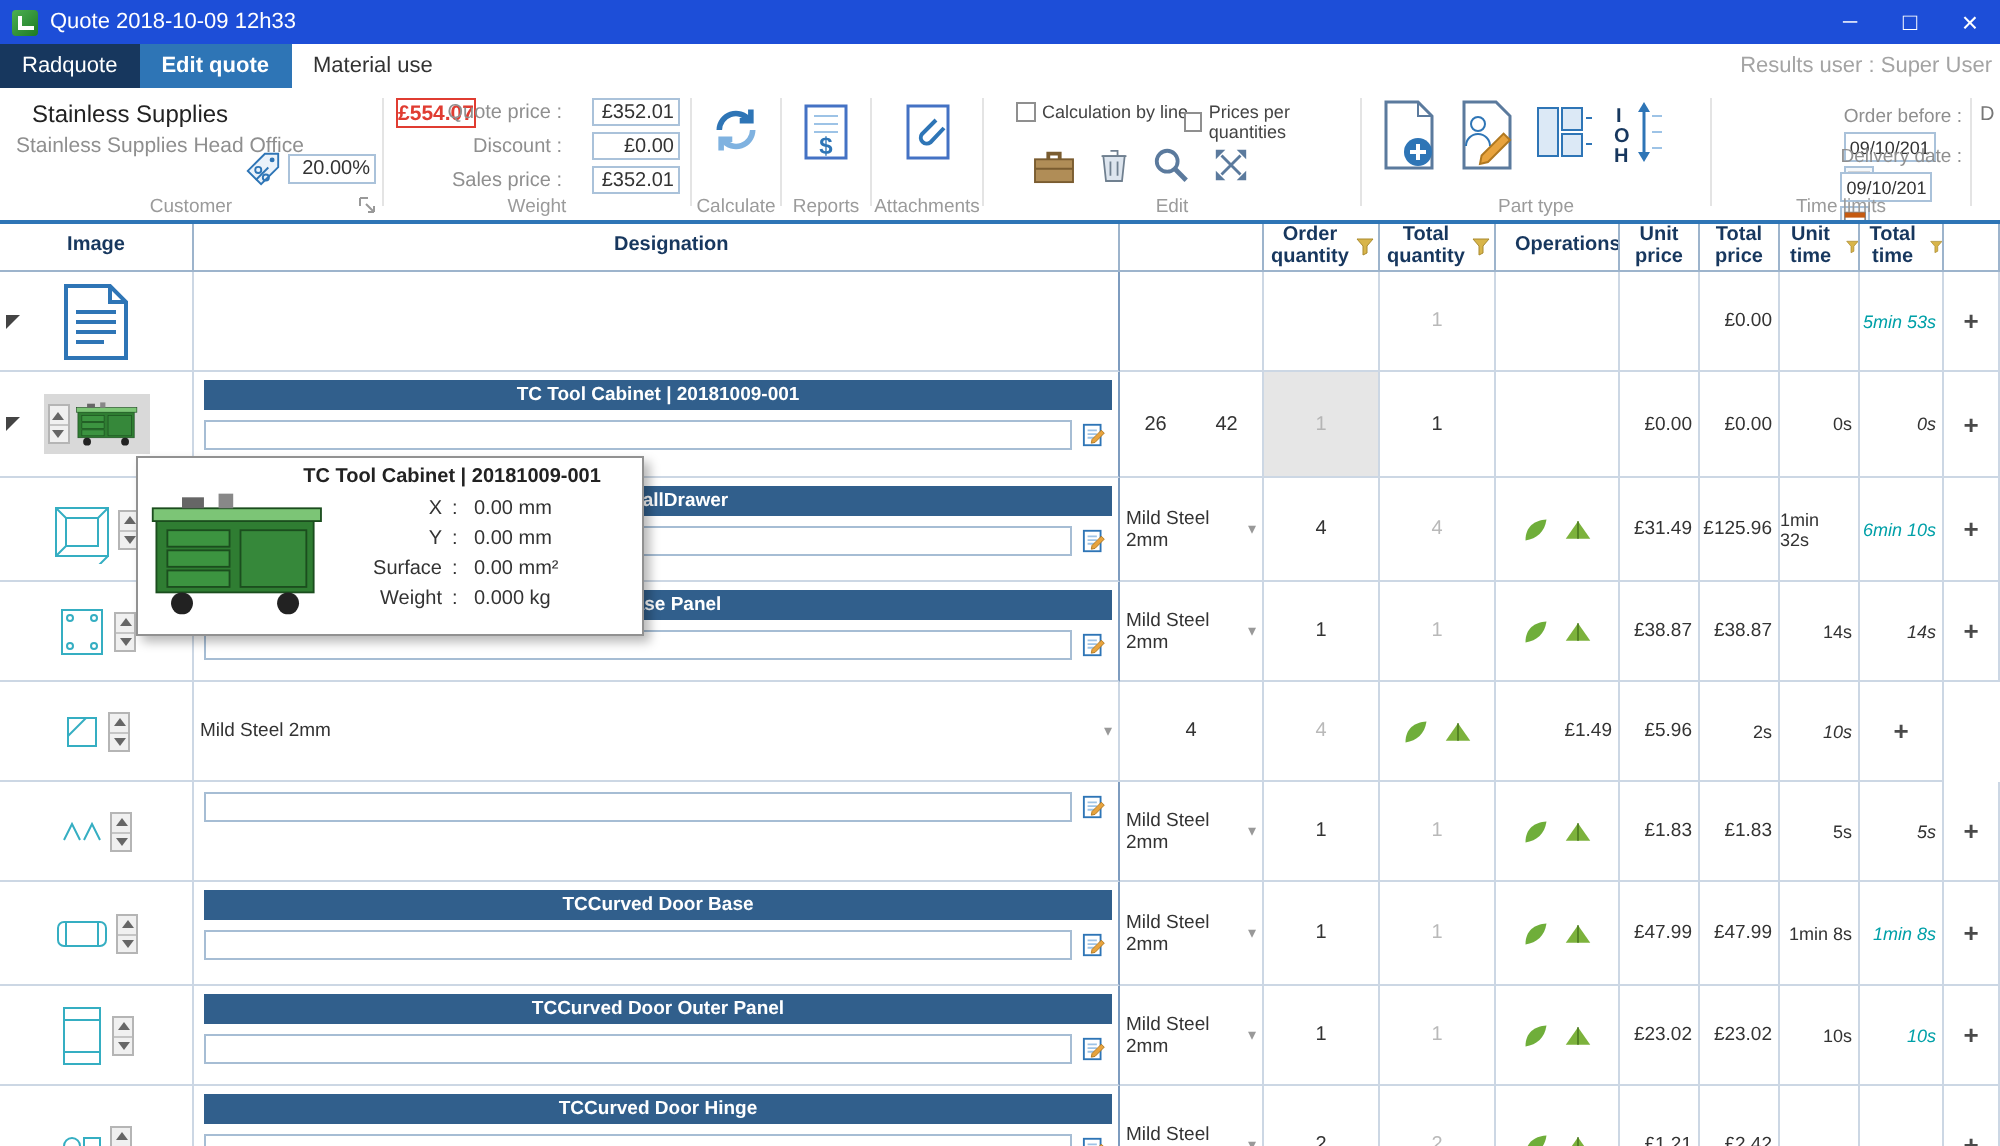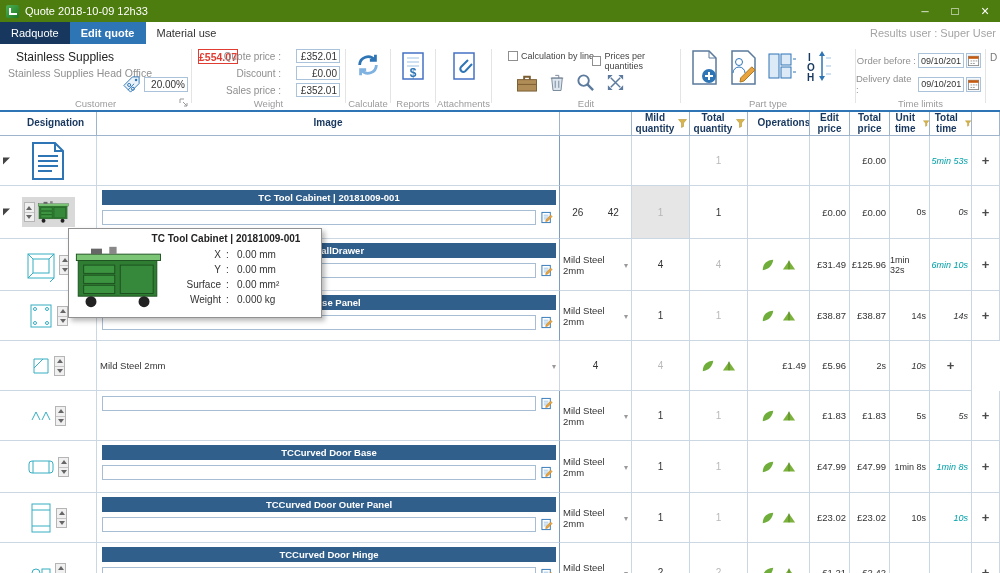--- a/index.html
+++ b/index.html
@@ -1,20 +1,20 @@
 <!DOCTYPE html>
 <html><head>
 <meta charset="utf-8">
 <style>
   * { margin:0; padding:0; box-sizing:border-box; }
   body { font-family:"Liberation Sans", sans-serif; background:#9aa7b0; }
   .app { position:relative; width:1000px; height:573px; background:#fff; overflow:hidden; outline:1px solid #51626f; }
 
   
-  .titlebar { position:absolute; top:0; left:0; width:100%; height:22px; background:#4d7c0f; color:#fff; display:flex; align-items:center; font-size:11px; }
+  .titlebar { position:absolute; top:0; left:0; width:100%; height:22px; background:#1d4ed8; color:#fff; display:flex; align-items:center; font-size:11px; }
   .app-icon { width:13px; height:13px; margin:0 6px; border-radius:2px; background:linear-gradient(135deg,#4db052,#1d7a24); position:relative; }
   .app-icon::after { content:""; position:absolute; left:3px; top:3px; width:6px; height:5px; border-left:2px solid #fff; border-bottom:2px solid #fff; }
   .win-controls { margin-left:auto; display:flex; height:100%; }
   .win-btn { width:30px; display:flex; align-items:center; justify-content:center; color:#fff; font-size:10px; }
   .win-min::before { content:"─"; } .win-max::before { content:"□"; font-size:12px; } .win-close::before { content:"×"; font-size:14px; }
 
   
   .tabbar { position:absolute; top:22px; left:0; width:100%; height:22px; background:#fff; display:flex; font-size:11px; }
   .tab { padding:0 11px; display:flex; align-items:center; }
   .tab-radquote { background:#17375e; color:#fff; }
@@ -37,21 +37,21 @@
   .launcher { position:absolute; right:3px; bottom:3px; }
   .res-total { position:absolute; left:6px; top:5px; width:40px; height:15px; border:1px solid #e03c31; color:#e03c31; font-weight:bold; font-size:10.5px; display:flex; align-items:center; justify-content:center; }
   .res-row { position:absolute; right:5px; display:flex; align-items:center; gap:15px; }
   .res-label { font-size:10px; color:#8f8f8f; }
   .res-input { width:44px; height:14px; border:1px solid #aac2da; font-size:10px; text-align:right; padding:0 2px; color:#333; font-family:inherit; }
   .big-btn { position:absolute; top:8px; left:0; right:0; display:flex; justify-content:center; }
   .cb { position:absolute; display:flex; align-items:center; gap:3px; font-size:9px; color:#444; }
   .cb-box { width:10px; height:10px; border:1px solid #8f8f8f; background:#fff; }
   .edit-icons { position:absolute; top:29px; left:24px; display:flex; gap:11px; align-items:center; }
   .part-icons { position:absolute; top:6px; left:8px; display:flex; gap:9px; align-items:flex-start; }
-  .tl-row { position:absolute; right:4px; display:flex; align-items:center; gap:2px; }
+  .tl-row { position:absolute; right:4px; display:flex; align-items:flex-start; gap:2px;flex-direction:column; }
   .tl-label { font-size:9.5px; color:#8f8f8f; }
   .tl-input { width:46px; height:15px; border:1px solid #aac2da; font-size:9px; text-align:right; padding:0 2px; color:#333; font-family:inherit; }
   .cal-btn { width:15px; height:15px; border:1px solid #aac2da; background:#f5f8fb; display:flex; align-items:center; justify-content:center; padding:0; }
   .overflow-d { position:absolute; left:990px; top:8px; font-size:10px; color:#777; }
 
   
   .grid { position:absolute; top:110px; left:0; width:1000px; border-top:2px solid #2e75b6; background:#fff; }
   .trow { display:grid; grid-template-columns:97px 463px 72px 58px 58px 62px 40px 40px 40px 42px 28px; }
   .c { border-right:1px solid #ccd7e4; border-bottom:1px solid #ccd7e4; position:relative; overflow:hidden; font-size:10px; color:#333; display:flex; align-items:center; }
   .thead .c { height:24px; color:#17375e; font-weight:bold; justify-content:center; text-align:center; line-height:1.05; border-right:1px solid #9db4cc; border-bottom:1px solid #9db4cc; gap:2px; }
@@ -283,44 +283,44 @@
       </div>
       <div class="rgroup-label">Time limits</div>
     </div>
     <div class="rsep" style="left:985px;"></div>
     <div class="overflow-d">D</div>
   </div>
 
   <div class="grid">
 
     <div class="trow thead">
+      <div class="c">
+          <span>Image</span>
+        </div>
       <div class="c dR-dark">
           <span>Designation</span>
         </div>
-      <div class="c">
-          <span>Image</span>
-        </div>
       <div class="c"></div>
       <div class="c">
-          <span>Mild quantity</span>
+          <span>Order quantity</span>
           <svg width="9" height="9" viewBox="0 0 9 9">
             <path d="M0.5 0.5h8L5.5 4v3.5l-2 1V4z" fill="#d8b54a" stroke="#a98a2f" stroke-width="0.5"></path>
           </svg>
         </div>
       <div class="c">
           <span>Total quantity</span>
           <svg width="9" height="9" viewBox="0 0 9 9">
             <path d="M0.5 0.5h8L5.5 4v3.5l-2 1V4z" fill="#d8b54a" stroke="#a98a2f" stroke-width="0.5"></path>
           </svg>
         </div>
       <div class="c">
           <span>Operations</span>
         </div>
       <div class="c">
-          <span>Edit price</span>
+          <span>Unit price</span>
         </div>
       <div class="c">
           <span>Total price</span>
         </div>
       <div class="c">
           <span>Unit time</span>
           <svg width="9" height="9" viewBox="0 0 9 9">
             <path d="M0.5 0.5h8L5.5 4v3.5l-2 1V4z" fill="#d8b54a" stroke="#a98a2f" stroke-width="0.5"></path>
           </svg>
         </div>

